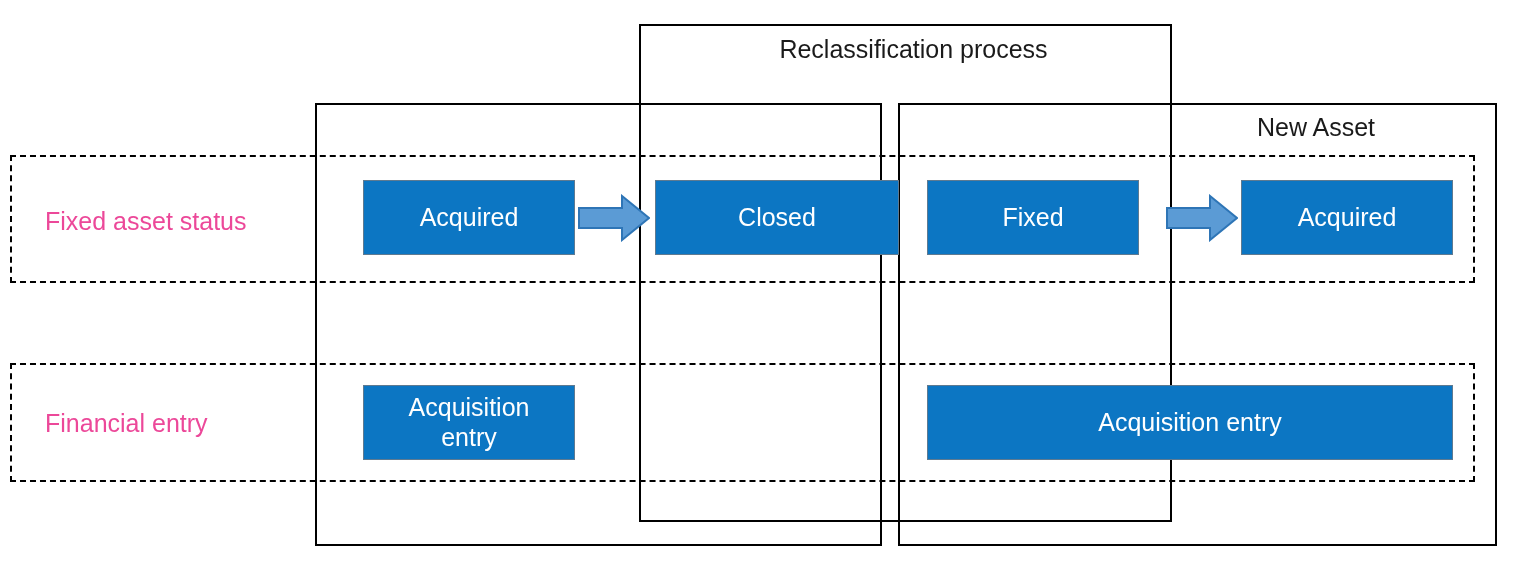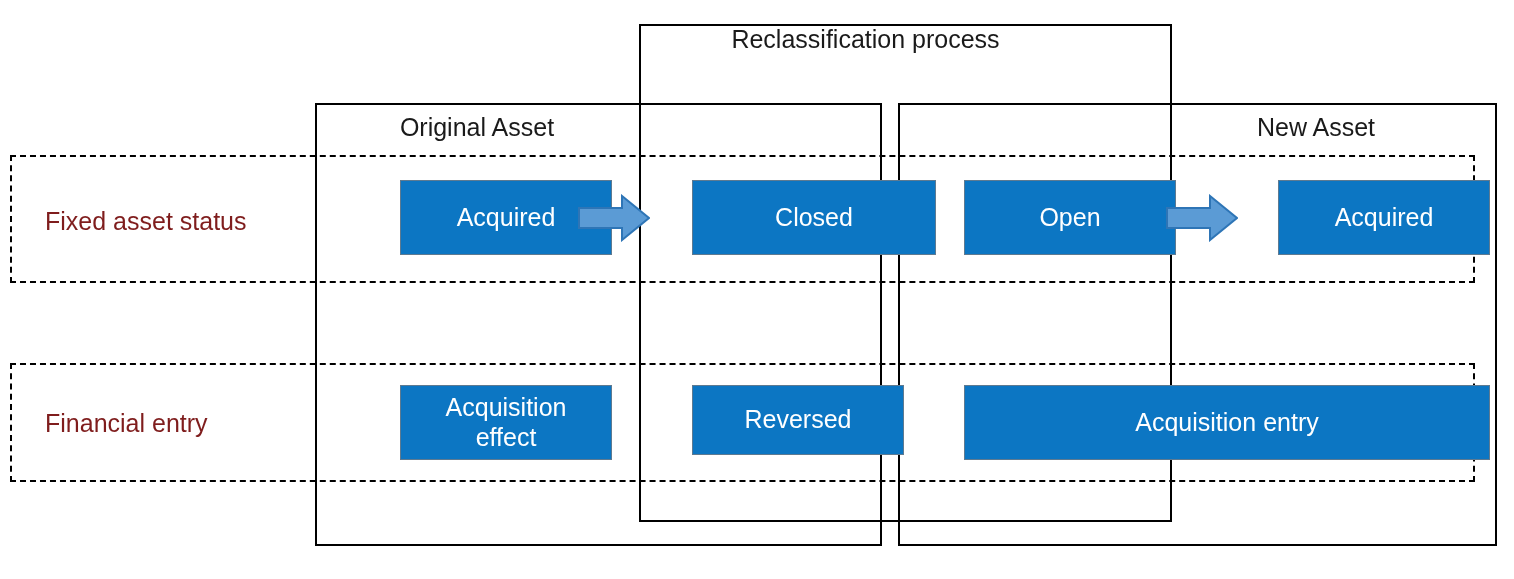--- a/index.html
+++ b/index.html
@@ -41,40 +41,39 @@
   .lane {
     position: absolute;
     border: 2px dashed #000000;
     box-sizing: border-box;
     background: transparent;
   }
   .lane-label {
     position: absolute;
     font-size: 25px;
     line-height: 1.2;
-    color: #7f1d1d;
+    color: #ec4899;
     white-space: nowrap;
   }
 
   
   .node {
     position: absolute;
     background: #0C76C3;
     border: 1px solid #5e7a91;
     box-sizing: border-box;
     color: #ffffff;
     font-size: 25px;
     line-height: 1.18;
     display: flex;
     align-items: center;
     justify-content: center;
     text-align: center;
     padding: 0 6px;
     white-space: pre-line;
-    margin-left: 37px;
   }
 
   
   .arrow {
     position: absolute;
   }
   .arrow svg { display: block; }
 
   
   .z-frame  { z-index: 2; }
@@ -87,46 +86,44 @@
 <body>
 
 <div id="stage">
 
   <div class="frame z-frame" style="left:639px; top:24px; width:533px; height:498px;"></div>
 
   <div class="frame z-frame" style="left:315px; top:103px; width:567px; height:443px;"></div>
 
   <div class="frame z-frame" style="left:898px; top:103px; width:599px; height:443px;"></div>
 
-  <div class="frame-title z-text" style="left:639px; top:26px; width:453px;">Reclassification process</div>
+  <div class="frame-title z-text" style="left:639px; top:36px; width:453px;padding-left:48px;">Reclassification process</div>
 
-  <div class="frame-title z-text" style="left:315px; top:114px; width:324px;">Original Asset</div>
 
   <div class="frame-title z-text" style="left:1172px; top:114px; width:288px;">New Asset</div>
 
   <div class="lane z-lane" style="left:10px; top:155px; width:1465px; height:128px;"></div>
 
   <div class="lane z-lane" style="left:10px; top:363px; width:1465px; height:119px;"></div>
 
   <div class="lane-label z-text" style="left:45px; top:206px;">Fixed asset status</div>
 
   <div class="lane-label z-text" style="left:45px; top:408px;">Financial entry</div>
 
   <div class="node z-node" style="left:363px; top:180px; width:212px; height:75px;">Acquired</div>
 
   <div class="node z-node" style="left:655px; top:180px; width:244px; height:75px;">Closed</div>
 
-  <div class="node z-node" style="left:927px; top:180px; width:212px; height:75px;">Open</div>
+  <div class="node z-node" style="left:927px; top:180px; width:212px; height:75px;">Fixed</div>
 
   <div class="node z-node" style="left:1241px; top:180px; width:212px; height:75px;">Acquired</div>
 
   <div class="node z-node" style="left:363px; top:385px; width:212px; height:75px;">Acquisition
-effect</div>
+entry</div>
 
-  <div class="node z-node" style="left:655px; top:385px; width:212px; height:70px;">Reversed</div>
 
   <div class="node z-node" style="left:927px; top:385px; width:526px; height:75px;">Acquisition entry</div>
 
   <div class="arrow z-arrow" style="left:578px; top:194px;">
     <svg width="72" height="48" viewBox="0 0 72 48" xmlns="http://www.w3.org/2000/svg">
       <polygon points="1,14 44,14 44,2 71,24 44,46 44,34 1,34" fill="#5B9BD5" stroke="#2E75B6" stroke-width="2" stroke-linejoin="miter"></polygon>
     </svg>
   </div>
 
   <div class="arrow z-arrow" style="left:1166px; top:194px;">

